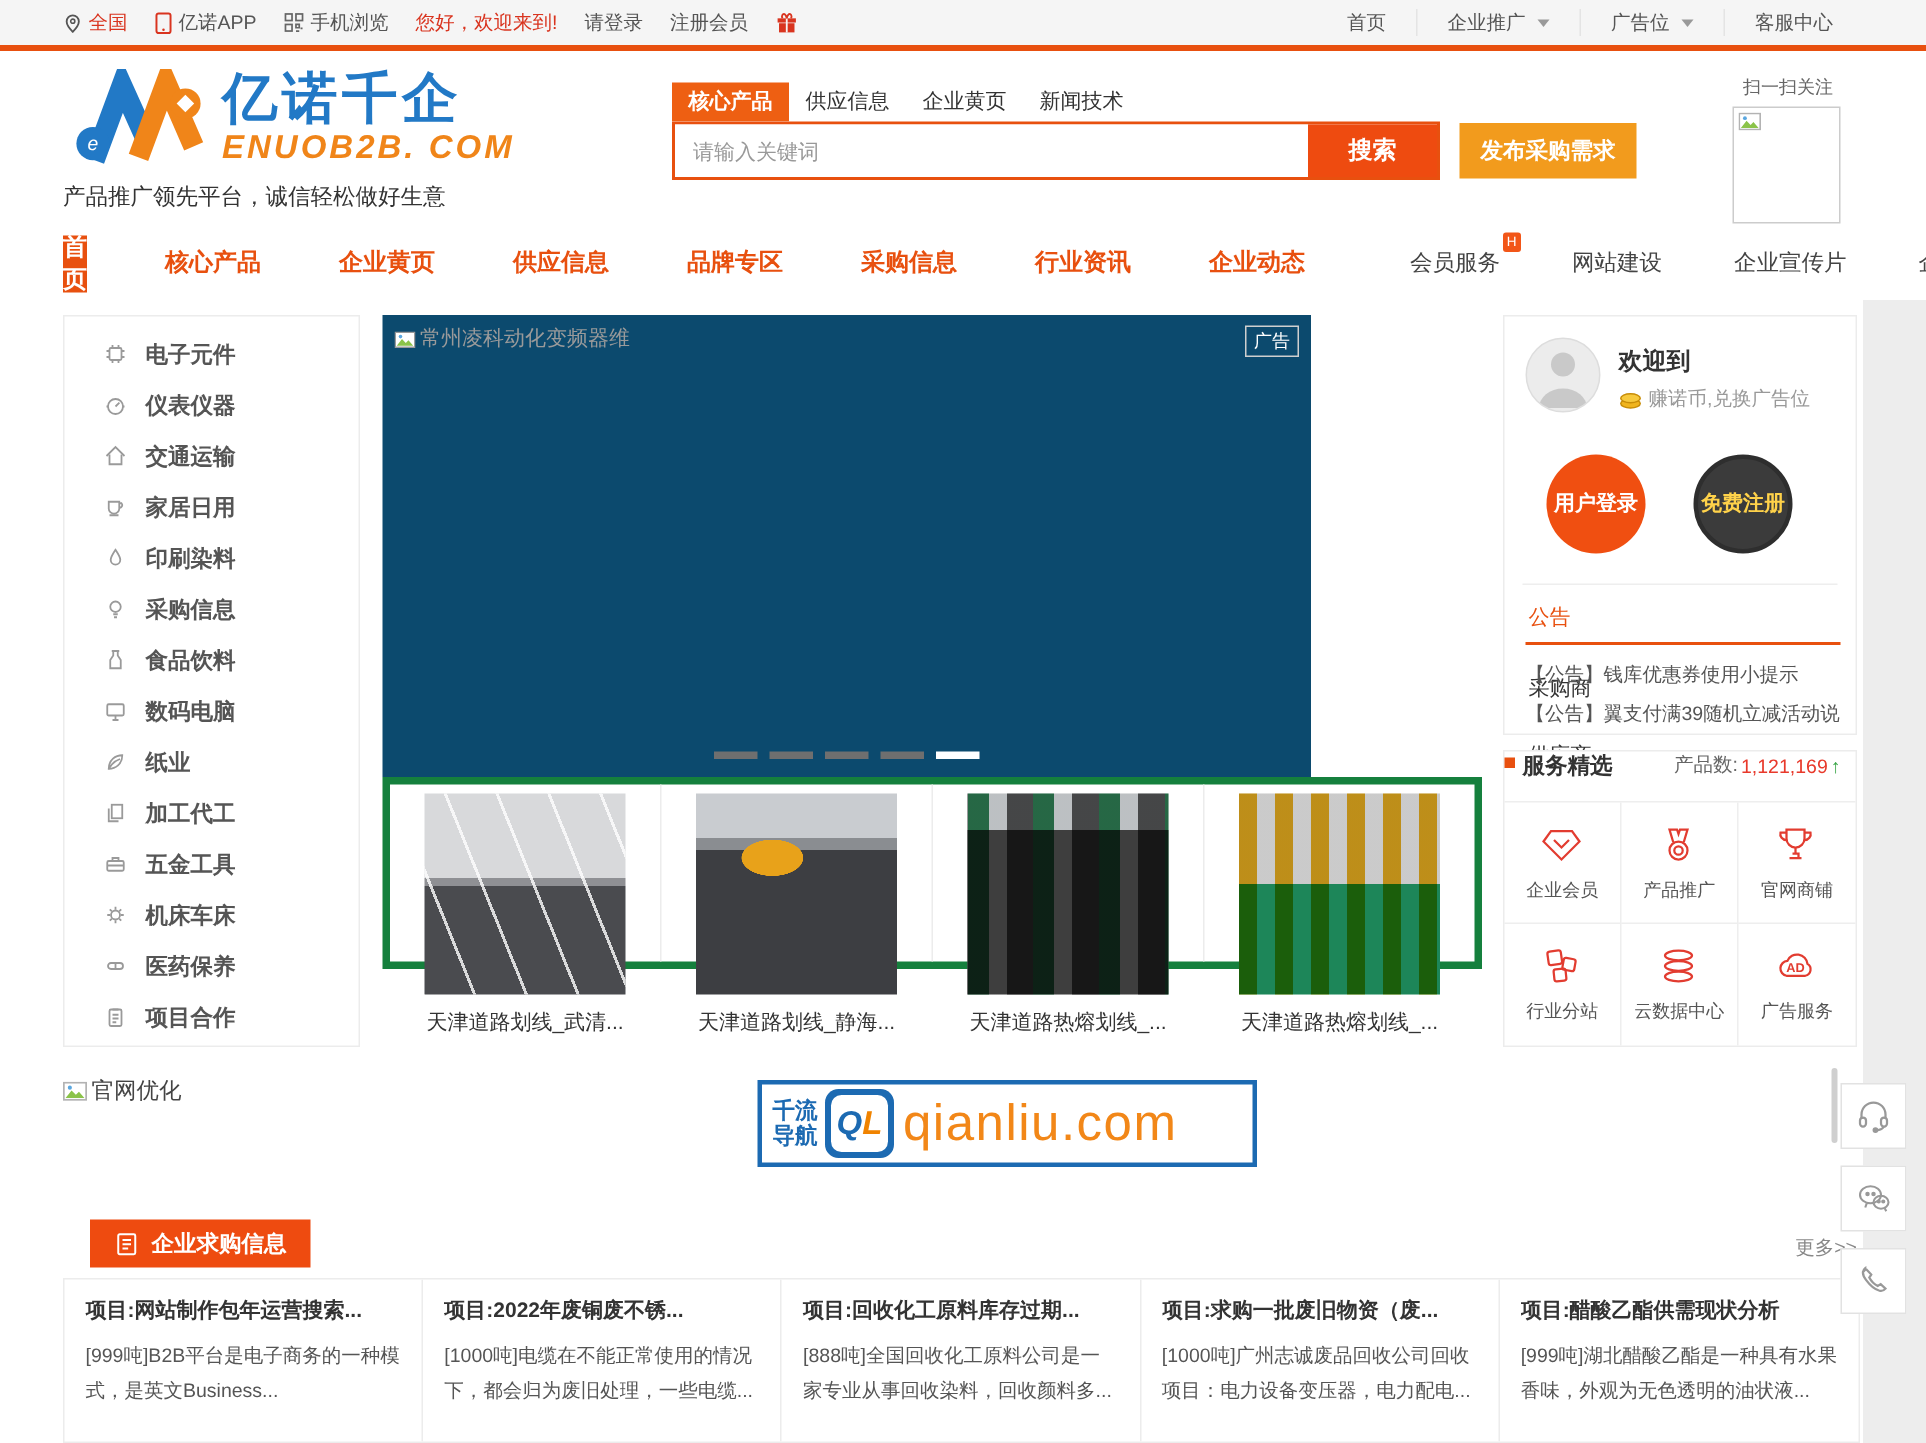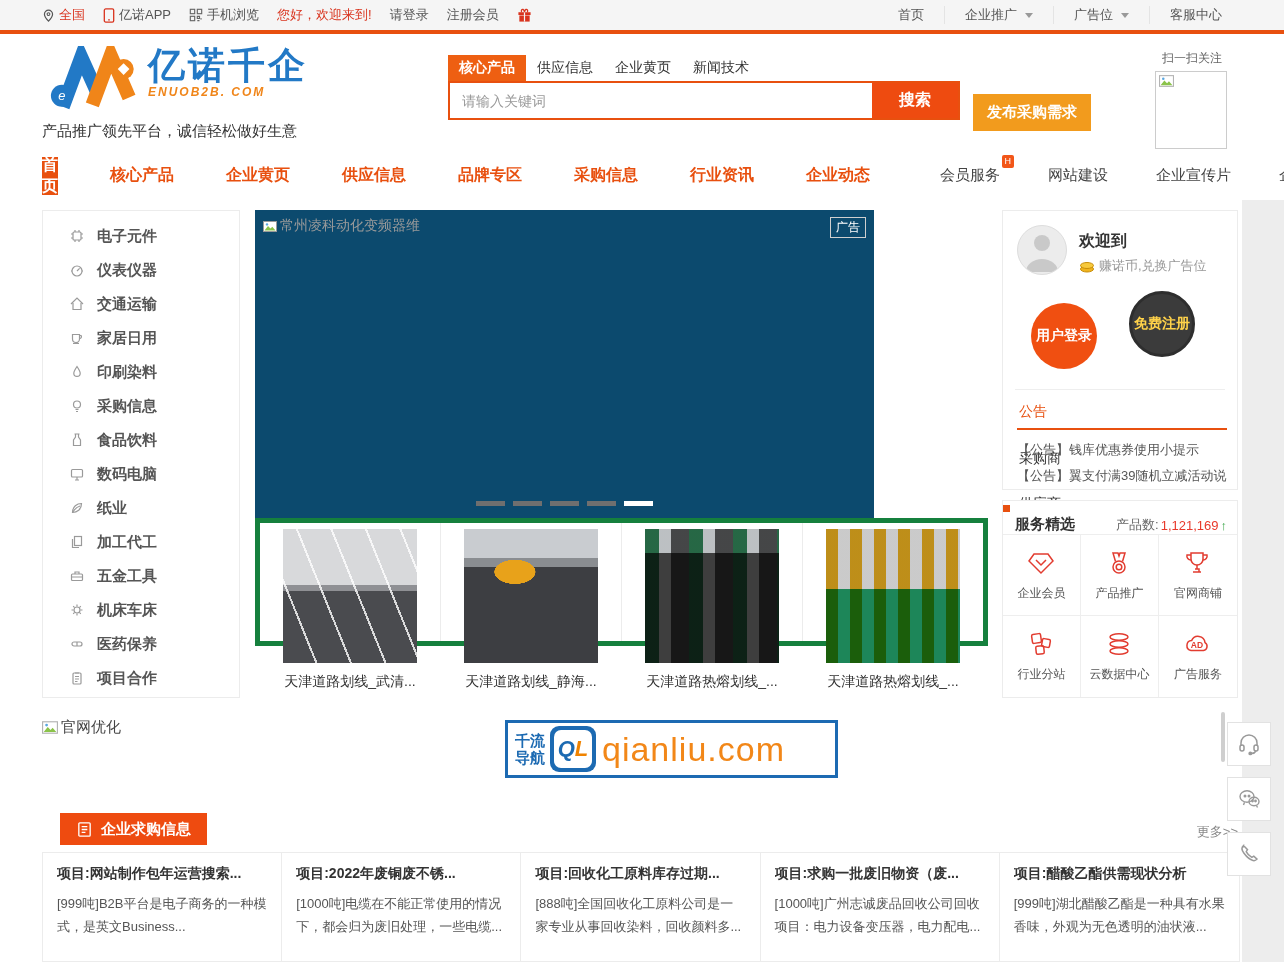--- a/index.html
+++ b/index.html
@@ -20,36 +20,36 @@
   .tb-right .tb-item:first-child { border-left:none; }
   .chev { width:0; height:0; border-left:4px solid transparent; border-right:4px solid transparent;
           border-top:5px solid #999; margin-left:4px; }
 
   
   .header { position:absolute; left:0; top:34px; width:1284px; height:117px; background:#fff; }
   .header-inner { position:relative; margin-left:42px; width:1200px; height:100%; }
   .logo-mark { position:absolute; left:8px; top:12px; }
   .logo-text { position:absolute; left:106px; top:13px; line-height:1.05; }
   .site-name { font-size:37px; font-weight:bold; color:#2279c6; letter-spacing:3px; }
-  .site-domain { font-size:12px; font-weight:bold; font-style:italic; color:#f08519; letter-spacing:2px; }
+  .site-domain { font-size:22px; font-weight:bold; font-style:italic; color:#f08519; letter-spacing:2px; }
   .tagline { position:absolute; left:0; top:88px; font-size:15px; color:#333; }
 
   .search-tabs { position:absolute; left:406px; top:20px; display:flex; align-items:flex-end; height:27px; }
   .stab { font-size:14px; color:#333; padding:4px 11px; cursor:pointer; }
   .stab.active { background:#ee5f12; color:#fff; font-weight:bold; }
   .search-box { position:absolute; left:406px; top:47px; width:512px; height:39px;
                 border:2px solid #e8500f; display:flex; background:#fff; }
   .search-box input { flex:1; border:none; outline:none; padding:0 12px; font-size:14px;
                       font-family:inherit; color:#333; }
   .search-box input::placeholder { color:#999; }
   .search-btn { width:86px; background:#ee4b10; color:#fff; font-size:16px; font-weight:bold;
                 border:none; cursor:pointer; font-family:inherit; }
   .publish-btn { position:absolute; left:931px; top:48px; width:118px; height:37px;
                  background:#f29b1d; color:#fff; font-size:15px; font-weight:bold;
-                 border:none; cursor:pointer; font-family:inherit;margin-top:12px; }
+                 border:none; cursor:pointer; font-family:inherit; }
   .qr-wrap { position:absolute; left:1113px; top:16px; width:74px; text-align:center; }
   .qr-label { font-size:12px; color:#666; }
   .qr-box { margin-top:4px; width:72px; height:78px; background:#fff; border:1px solid #ccc;
             padding:3px; text-align:left; }
 
   
   .navbar { position:absolute; left:0; top:151px; width:1284px; height:49px; background:#fff; }
   .nav-inner { display:flex; align-items:center; height:100%; margin-left:42px; width:1200px; }
   .nav-home { width:56px; height:38px; background:#e8500f; color:#fff; font-size:16px; font-weight:bold;
               display:flex; align-items:center; justify-content:center; margin-right:26px; cursor:pointer; }
@@ -106,33 +106,33 @@
   .upanel { position:absolute; left:960px; top:10px; width:236px; height:280px;
             background:#fff; border:1px solid #ececec; }
   .avatar { position:absolute; left:14px; top:14px; width:50px; height:50px; border-radius:50%;
             background:#ececec; border:1px solid #ddd; overflow:hidden; }
   .welcome { position:absolute; left:76px; top:20px; font-size:16px; font-weight:bold; color:#333; }
   .coin-row { position:absolute; left:76px; top:46px; display:flex; align-items:center; gap:4px;
               font-size:13px; color:#999; }
   .circle-btn { position:absolute; width:66px; height:66px; border-radius:50%; border:none; cursor:pointer;
                 font-size:14px; font-weight:bold; font-family:inherit; }
   .login-c { left:28px; top:92px; background:#f04f11; color:#fff; }
-  .reg-c { left:126px; top:80px; background:#3b3b3b; color:#ffd24a; border:3px solid #2e2e2e; }
+  .reg-c { left:126px; top:92px; background:#3b3b3b; color:#ffd24a; border:3px solid #2e2e2e; }
   .upanel-div { position:absolute; left:12px; right:12px; top:178px; height:1px; background:#eee; }
   .utabs { position:absolute; left:14px; right:10px; top:188px; display:flex; gap:16px; font-size:14px;flex-direction:column; }
   .utab { padding:4px 2px 7px; color:#333; cursor:pointer; white-space:nowrap; }
   .utab.active { color:#e8500f; border-bottom:2px solid #e8500f; }
   .ann { position:absolute; left:14px; right:10px; font-size:13px; color:#555; white-space:nowrap;
          overflow:hidden; cursor:pointer; }
   .ann1 { top:230px; } .ann2 { top:256px; }
 
   
   .spanel { position:absolute; left:960px; top:300px; width:236px; height:198px;
             background:#fff; border:1px solid #ececec; }
-  .sp-head { position:relative; height:34px; display:flex; align-items:flex-end; padding:0 10px 0 12px;
+  .sp-head { position:relative; height:34px; display:flex; align-items:flex-start; padding:0 10px 0 12px;
              border-bottom:1px solid #eee; }
   .sp-sq { position:absolute; left:0; top:4px; width:7px; height:7px; background:#e8500f; }
   .sp-title { font-size:15px; font-weight:bold; color:#333; }
   .sp-count { margin-left:auto; font-size:13px; color:#666; display:flex; align-items:center; gap:2px; }
   .sp-num { color:#e8392b; }
   .sp-up { color:#3aa648; font-weight:bold; }
   .sgrid { display:flex; flex-wrap:wrap; }
   .scell { width:78px; height:81px; border-right:1px solid #eee; border-bottom:1px solid #eee;
            display:flex; flex-direction:column; align-items:center; justify-content:center; gap:6px;
            cursor:pointer; }

